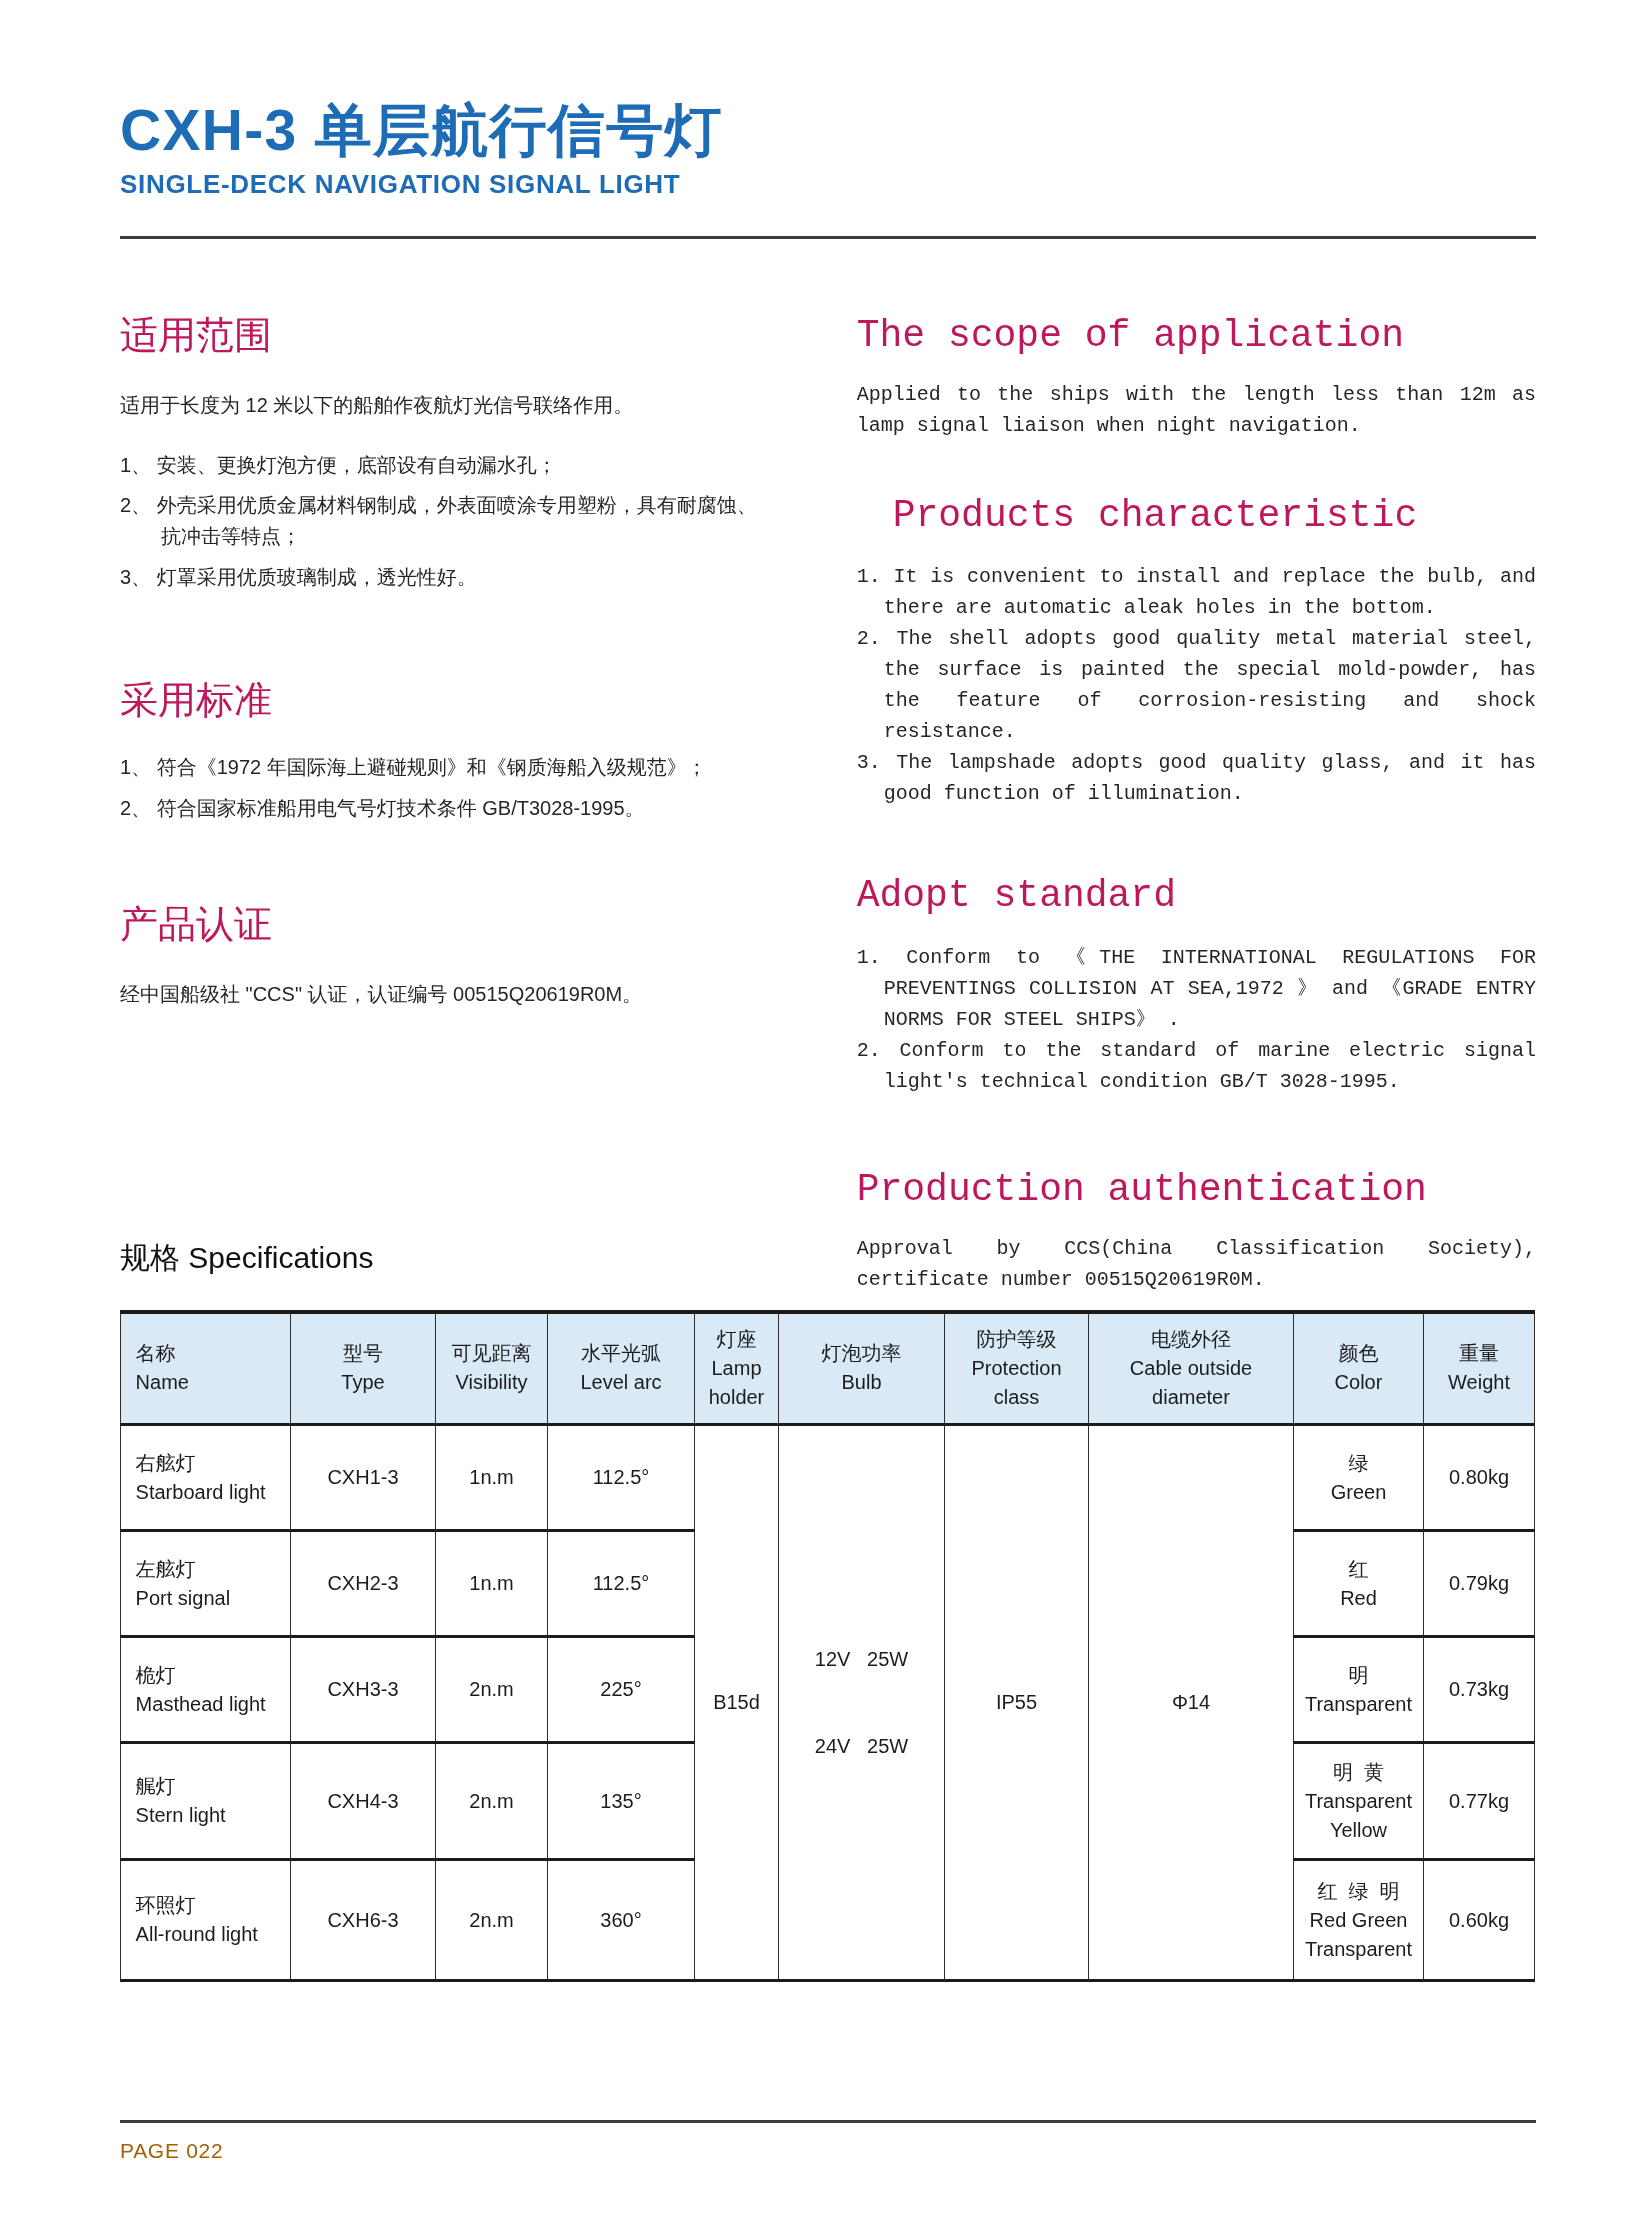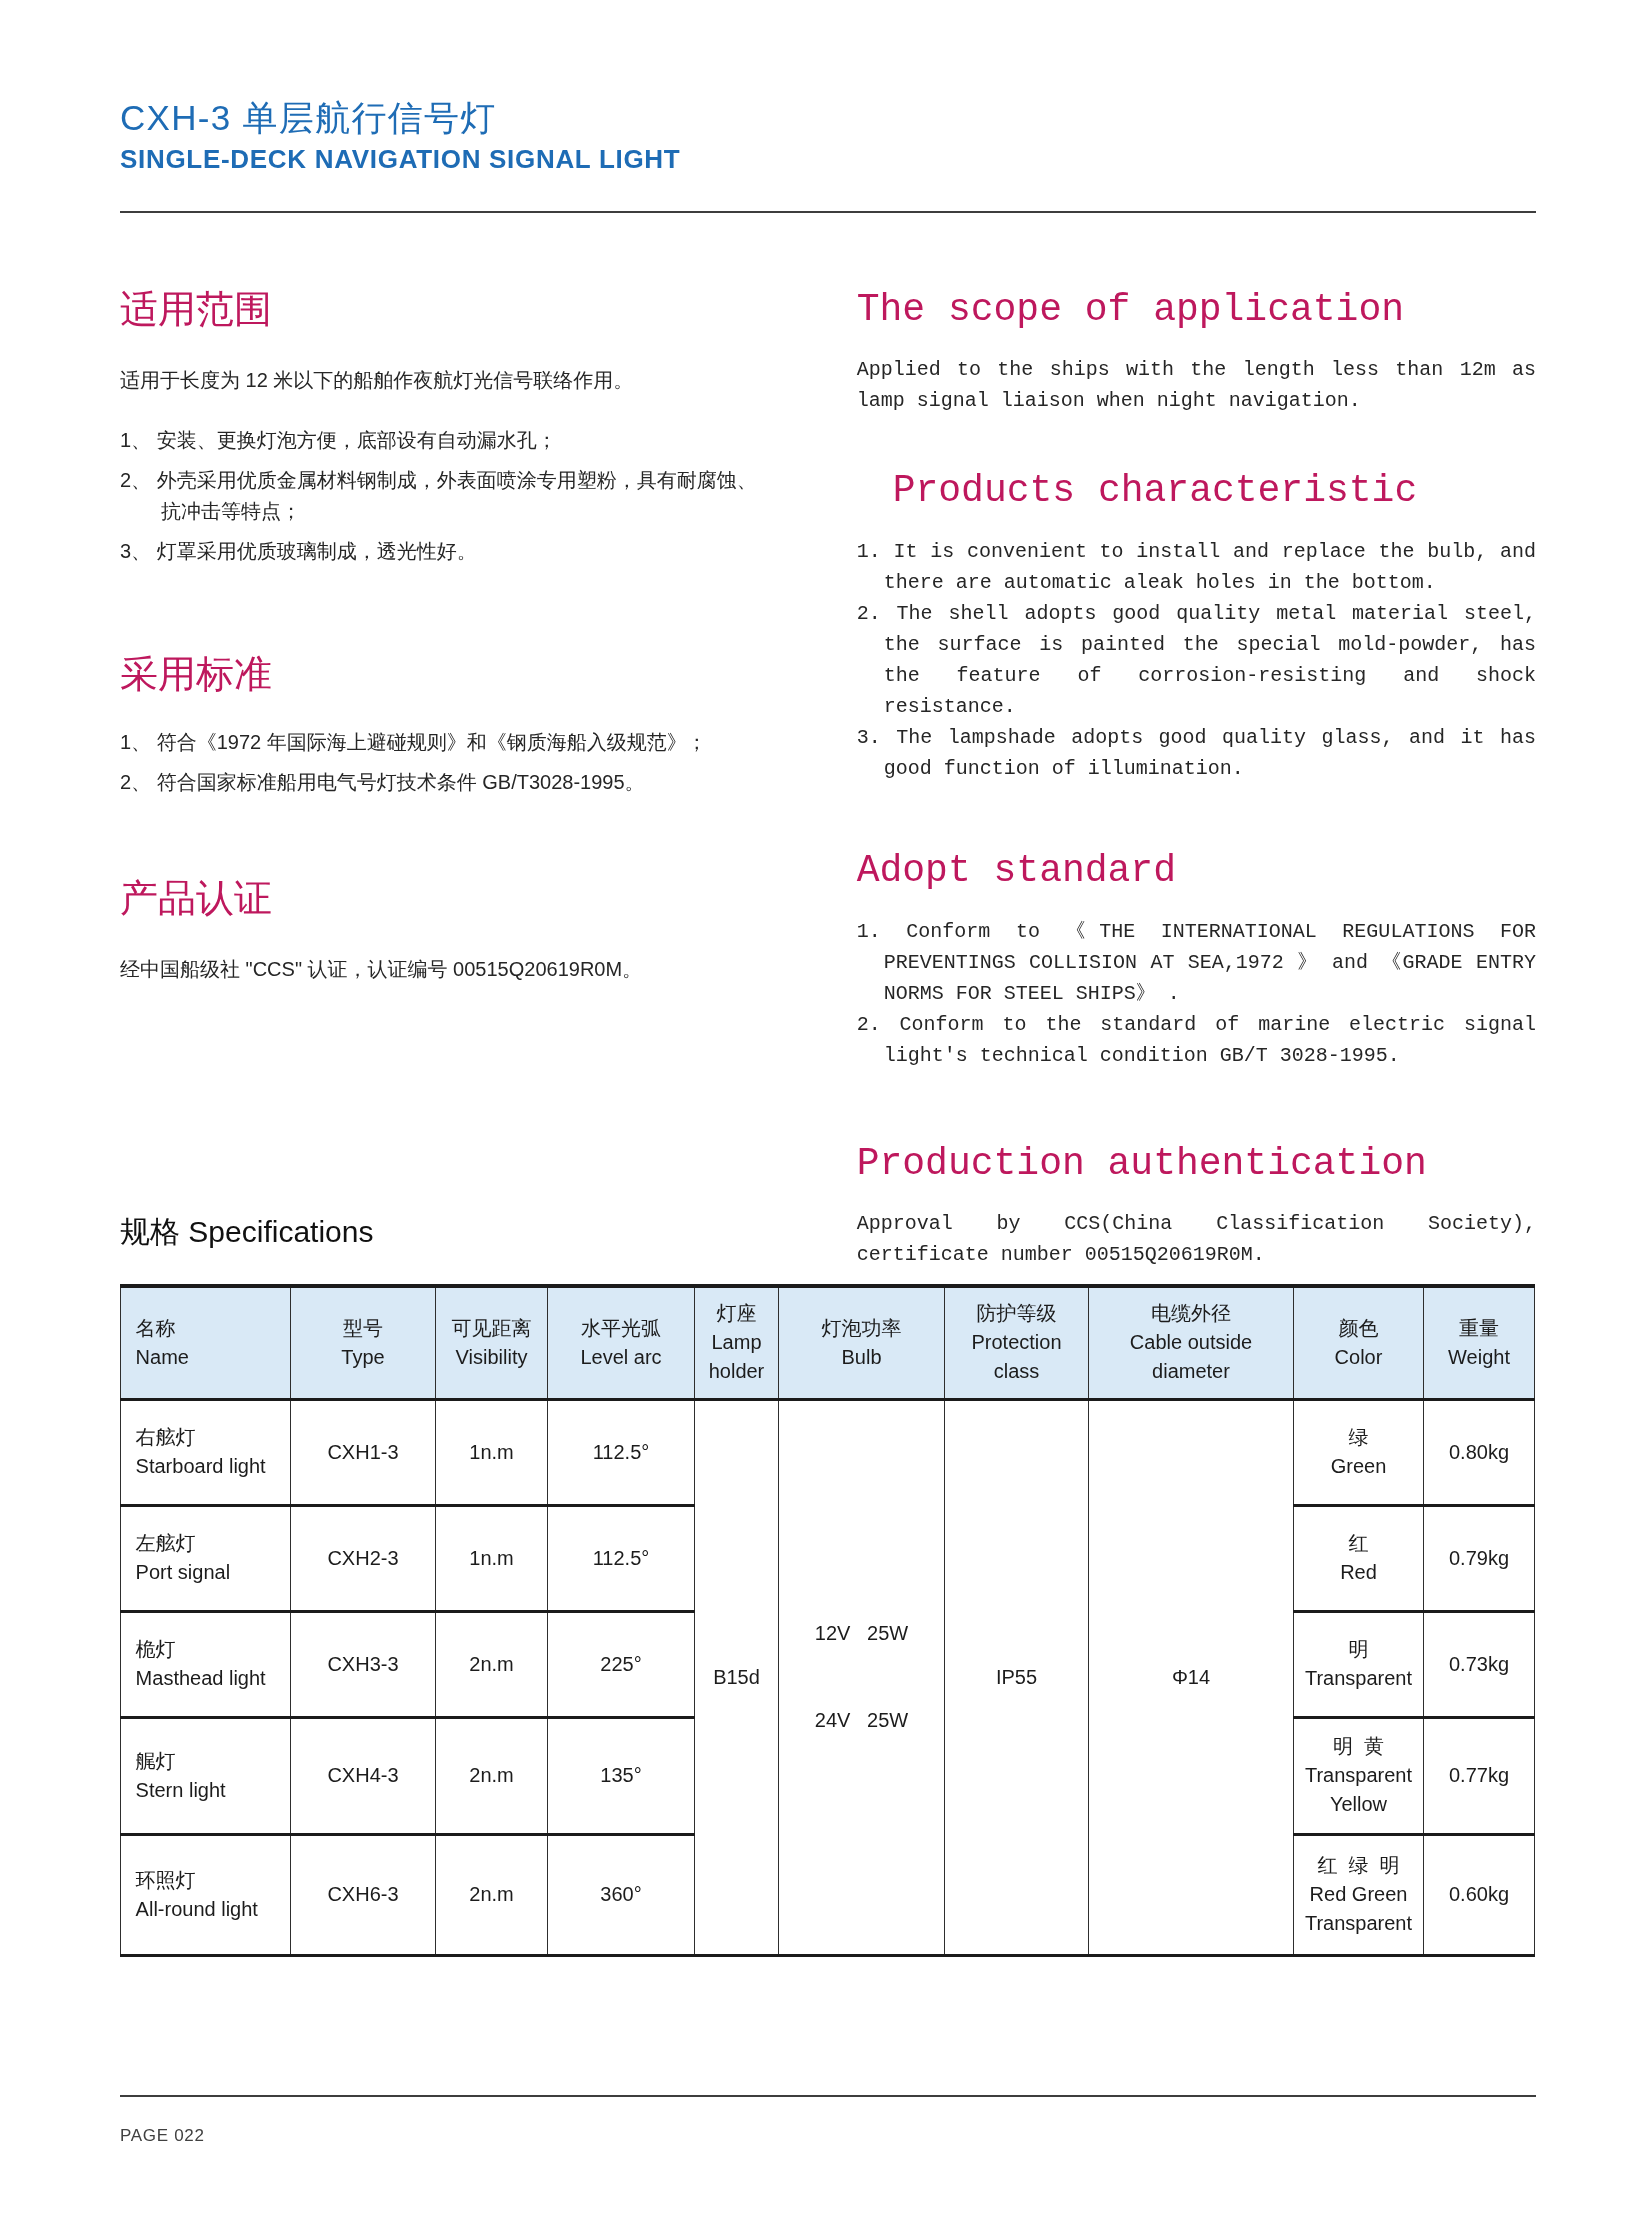--- a/index.html
+++ b/index.html
@@ -5,21 +5,21 @@
   * { margin:0; padding:0; box-sizing:border-box; }
   html,body { background:#ffffff; }
   body {
     width:1650px; height:2239px; overflow:hidden; position:relative;
     font-family:"Liberation Sans","DejaVu Sans",sans-serif;
     color:#222222;
   }
   .content { padding:98px 114px 0 120px; }
 
   
-  .title-cn { font-size:35px; font-weight:400; color:#1e6cb5; letter-spacing:1.3px; line-height:1.15; }
+  .title-cn { font-size:57px; font-weight:700; color:#1e6cb5; letter-spacing:1.3px; line-height:1.15; }
   .title-en { font-size:26px; font-weight:600; color:#1e6cb5; letter-spacing:0.7px; margin-top:5.3px; }
   .rule { height:2.7px; background:#3d3d3d; margin-top:36px; }
 
   
   .cols { display:flex; margin-top:74px; height:885px; }
   .col-left  { width:645px; }
   .col-right { width:686px; margin-left:98px;font-family:Liberation Mono, monospace; }
 
   h2.sec { font-size:38px; font-weight:400; color:#be185d; line-height:1.2; }
   .body-text, .item { font-size:20px; line-height:1.55; color:#262626; }
@@ -60,21 +60,21 @@
   .col-name-cell { text-align:left !important; padding-left:14.6px !important; }
   .pre { white-space:pre; }
 
   col.c-name{width:170px} col.c-type{width:145px} col.c-vis{width:112px}
   col.c-arc{width:147px}  col.c-lamp{width:84px} col.c-bulb{width:166px}
   col.c-prot{width:144px} col.c-cable{width:205px} col.c-color{width:130px}
   col.c-weight{width:111px}
 
   
   .footer-rule { height:2.7px; background:#3d3d3d; margin-top:138px; }
-  .footer-text { font-size:17px; color:#404040; margin-top:29px; letter-spacing:0.7px; }
+  .footer-text { font-size:21px; color:#a16207; margin-top:16px; letter-spacing:0.7px; }
 </style>
 </head>
 <body>
 
 <div class="content">
 
   <div>
     <div class="title-cn">CXH-3 单层航行信号灯</div>
     <div class="title-en">SINGLE-DECK NAVIGATION SIGNAL LIGHT</div>
   </div>

